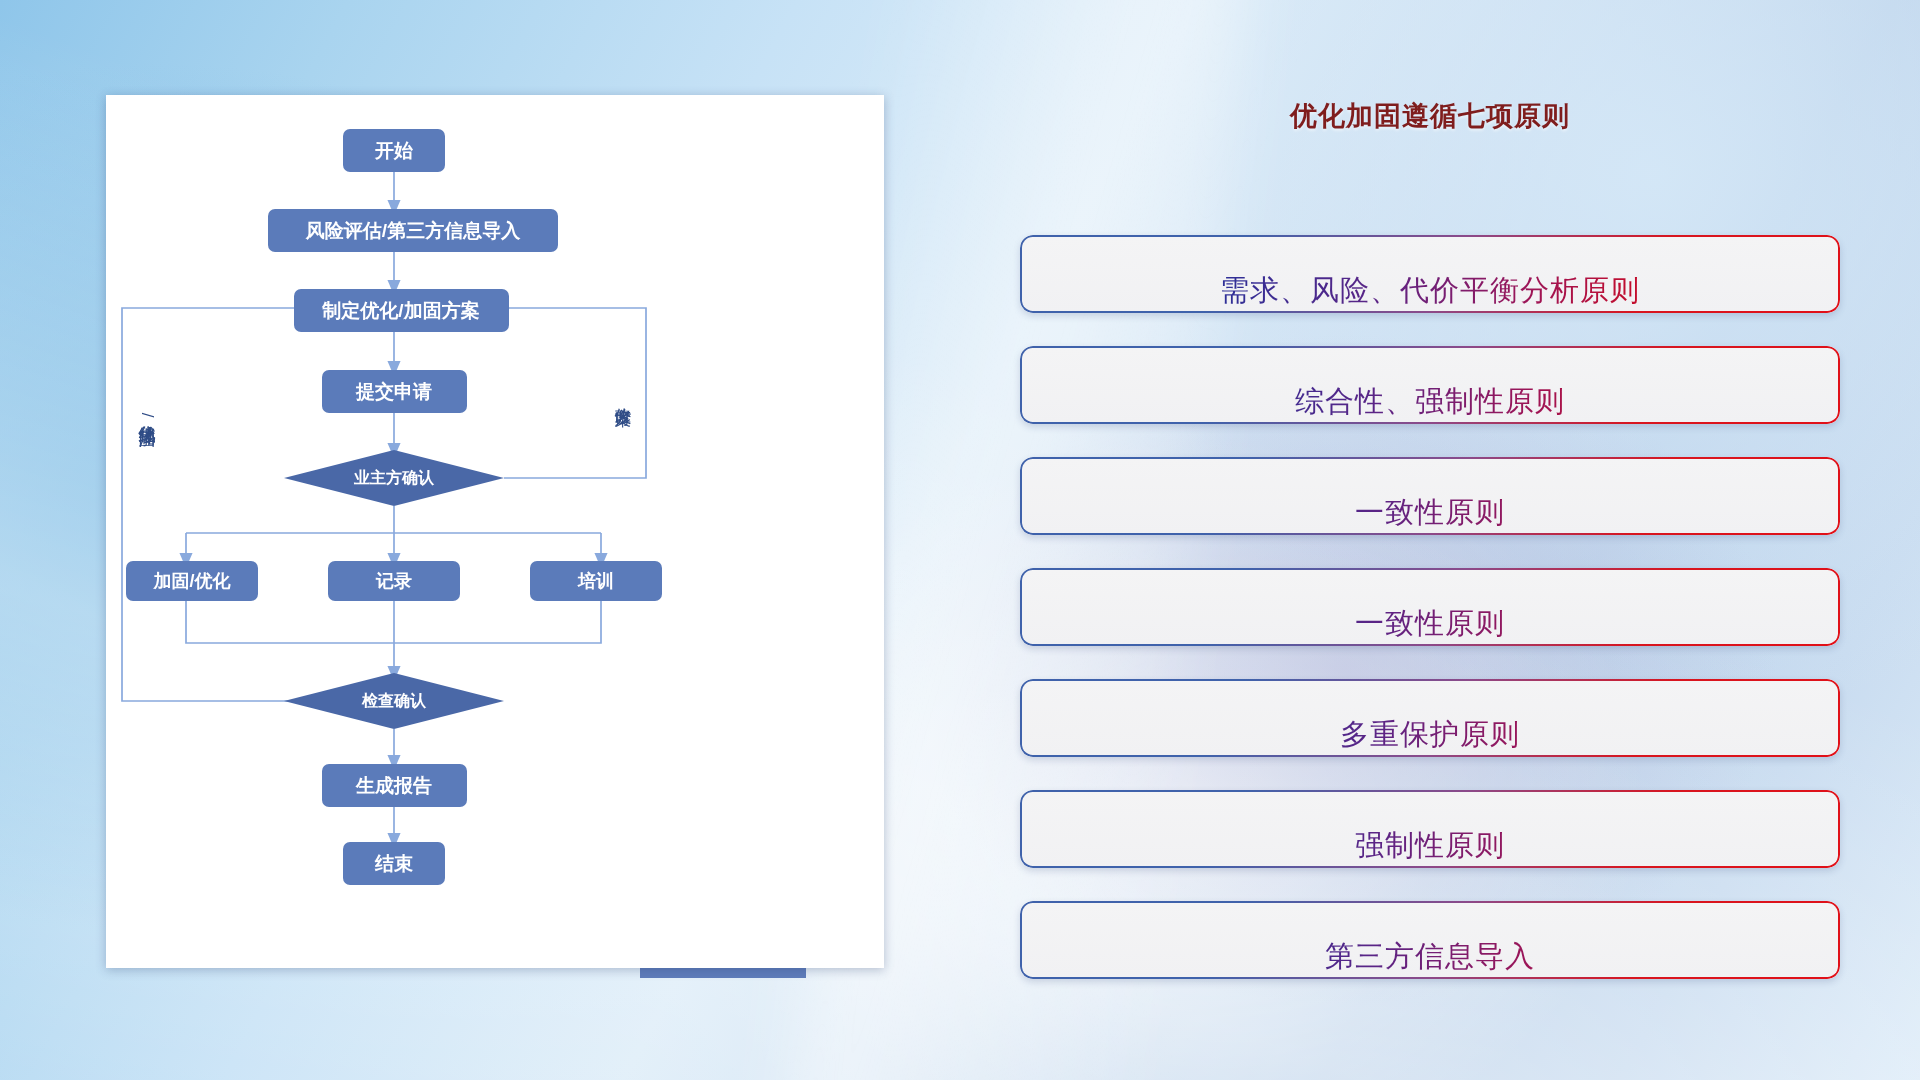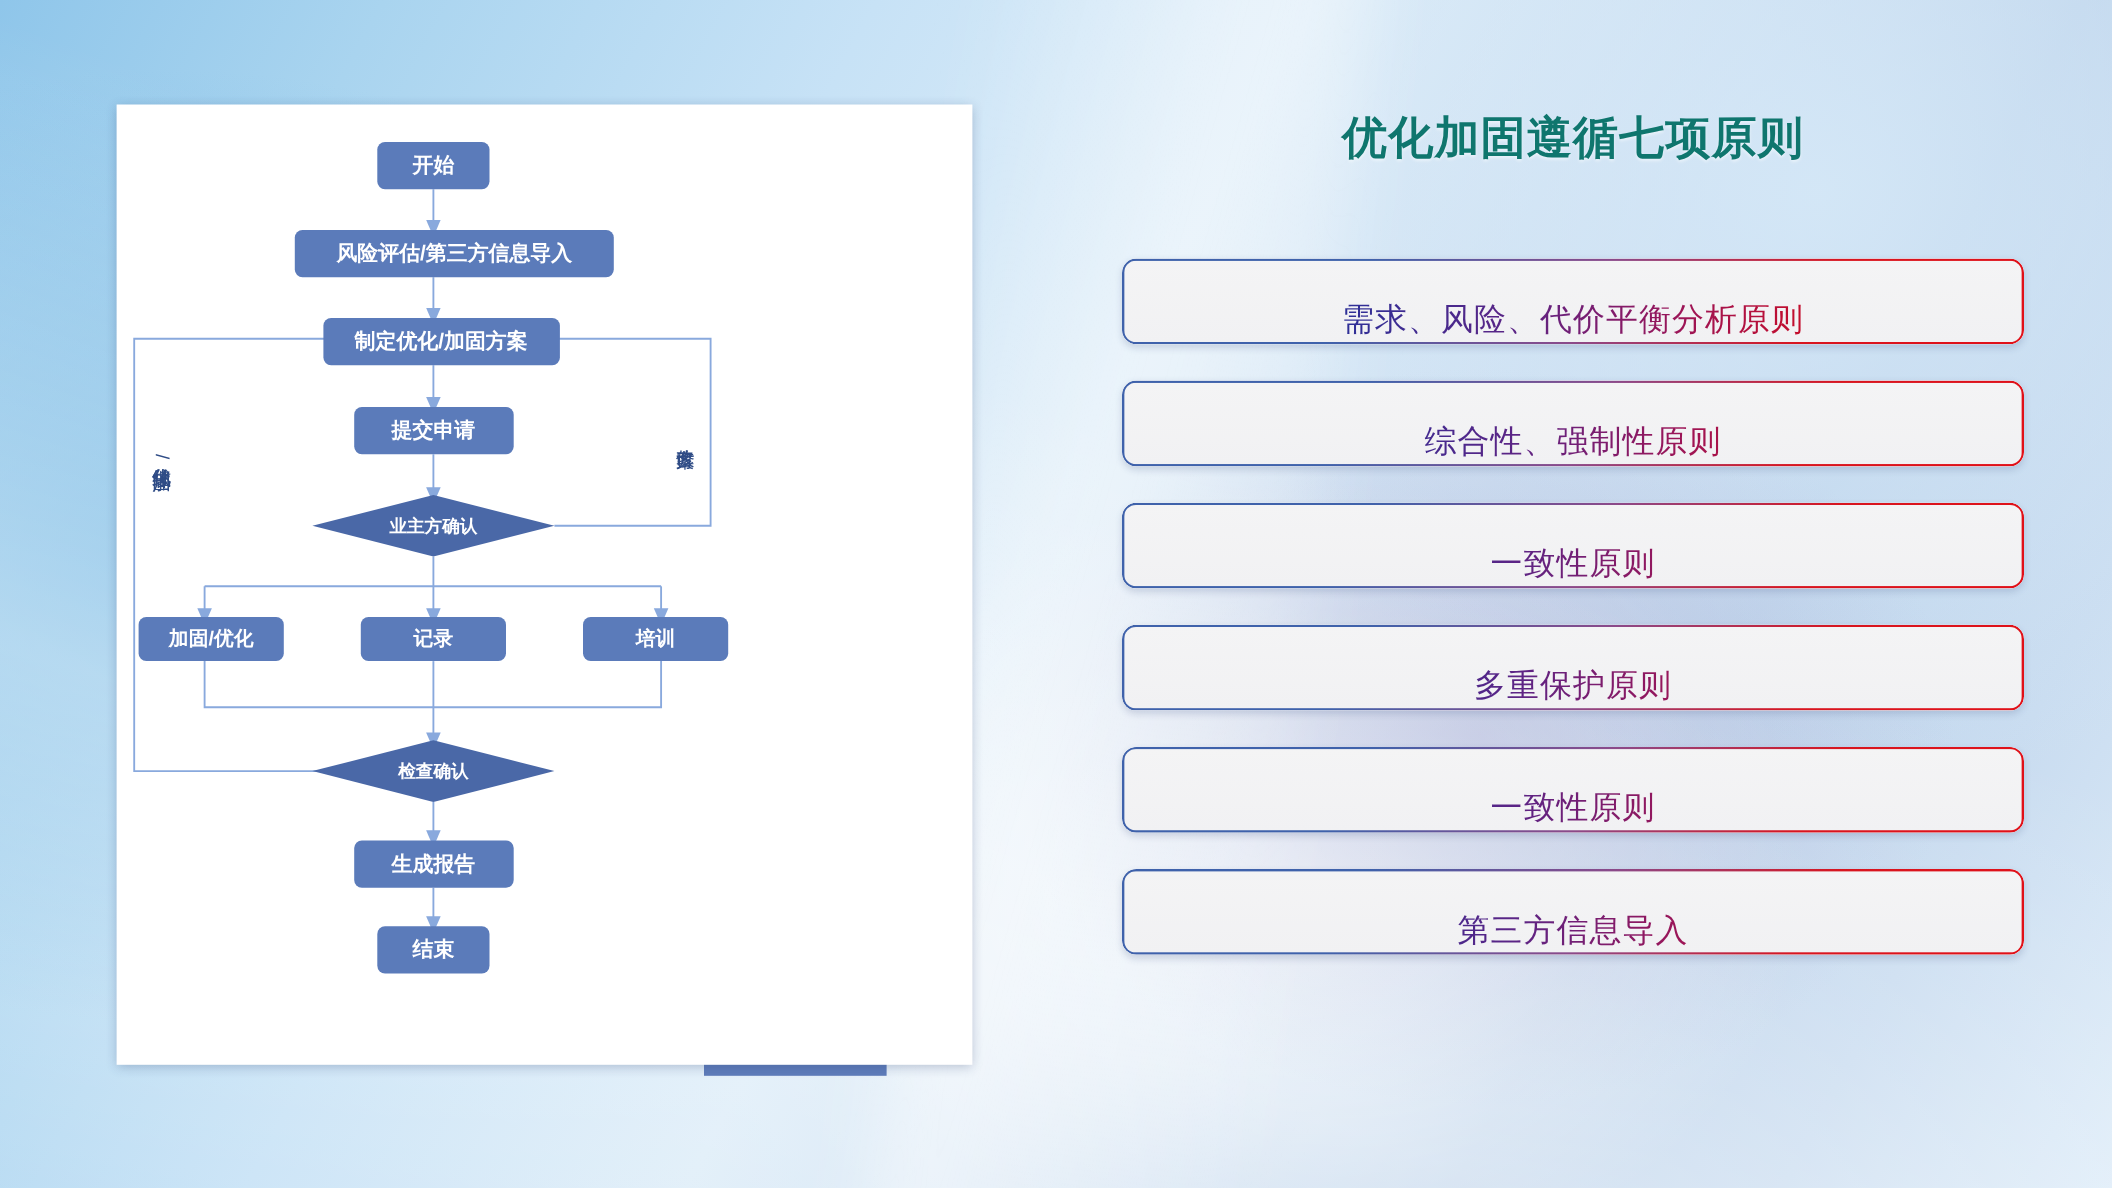--- a/index.html
+++ b/index.html
@@ -44,21 +44,21 @@
   }
   .flabel{
     fill:#2f4c86;font-family:"Liberation Sans","DejaVu Sans",sans-serif;
     font-size:17px;text-anchor:middle;dominant-baseline:middle;
   }
 
   
   #right-panel{position:absolute;left:1020px;top:70px;width:820px;height:960px;z-index:3;}
   #deck-title{
     position:absolute;left:0;top:28px;width:820px;text-align:center;
-    font-size:41px;font-weight:bold;color:#0f766e;letter-spacing:1px;
+    font-size:27px;font-weight:bold;color:#7f1d1d;letter-spacing:1px;
     text-shadow:0 2px 3px rgba(255,255,255,.55);
   }
   #cards{position:absolute;left:0;top:165px;width:820px;}
   .pcard{
     position:relative;height:78px;margin-bottom:33px;
     border-radius:13px;
     background:linear-gradient(#f4f4f5,#f1f1f3);
     box-shadow:0 3px 7px rgba(60,80,130,.20);
   }
   .pcard .frame{
@@ -199,24 +199,28 @@
     <div class="pcard">
       <div class="frame"></div>
       <div class="ptext">综合性、强制性原则</div>
     </div>
     <div class="pcard">
       <div class="frame"></div>
       <div class="ptext">一致性原则</div>
     </div>
     <div class="pcard">
       <div class="frame"></div>
+      <div class="ptext">一致性原则</div>
+    </div>
+    <div class="pcard">
+      <div class="frame"></div>
       <div class="ptext">多重保护原则</div>
     </div>
     <div class="pcard">
       <div class="frame"></div>
-      <div class="ptext">一致性原则</div>
+      <div class="ptext">强制性原则</div>
     </div>
     <div class="pcard">
       <div class="frame"></div>
       <div class="ptext">第三方信息导入</div>
     </div>
   </div>
 </div>
 
 </body></html>

